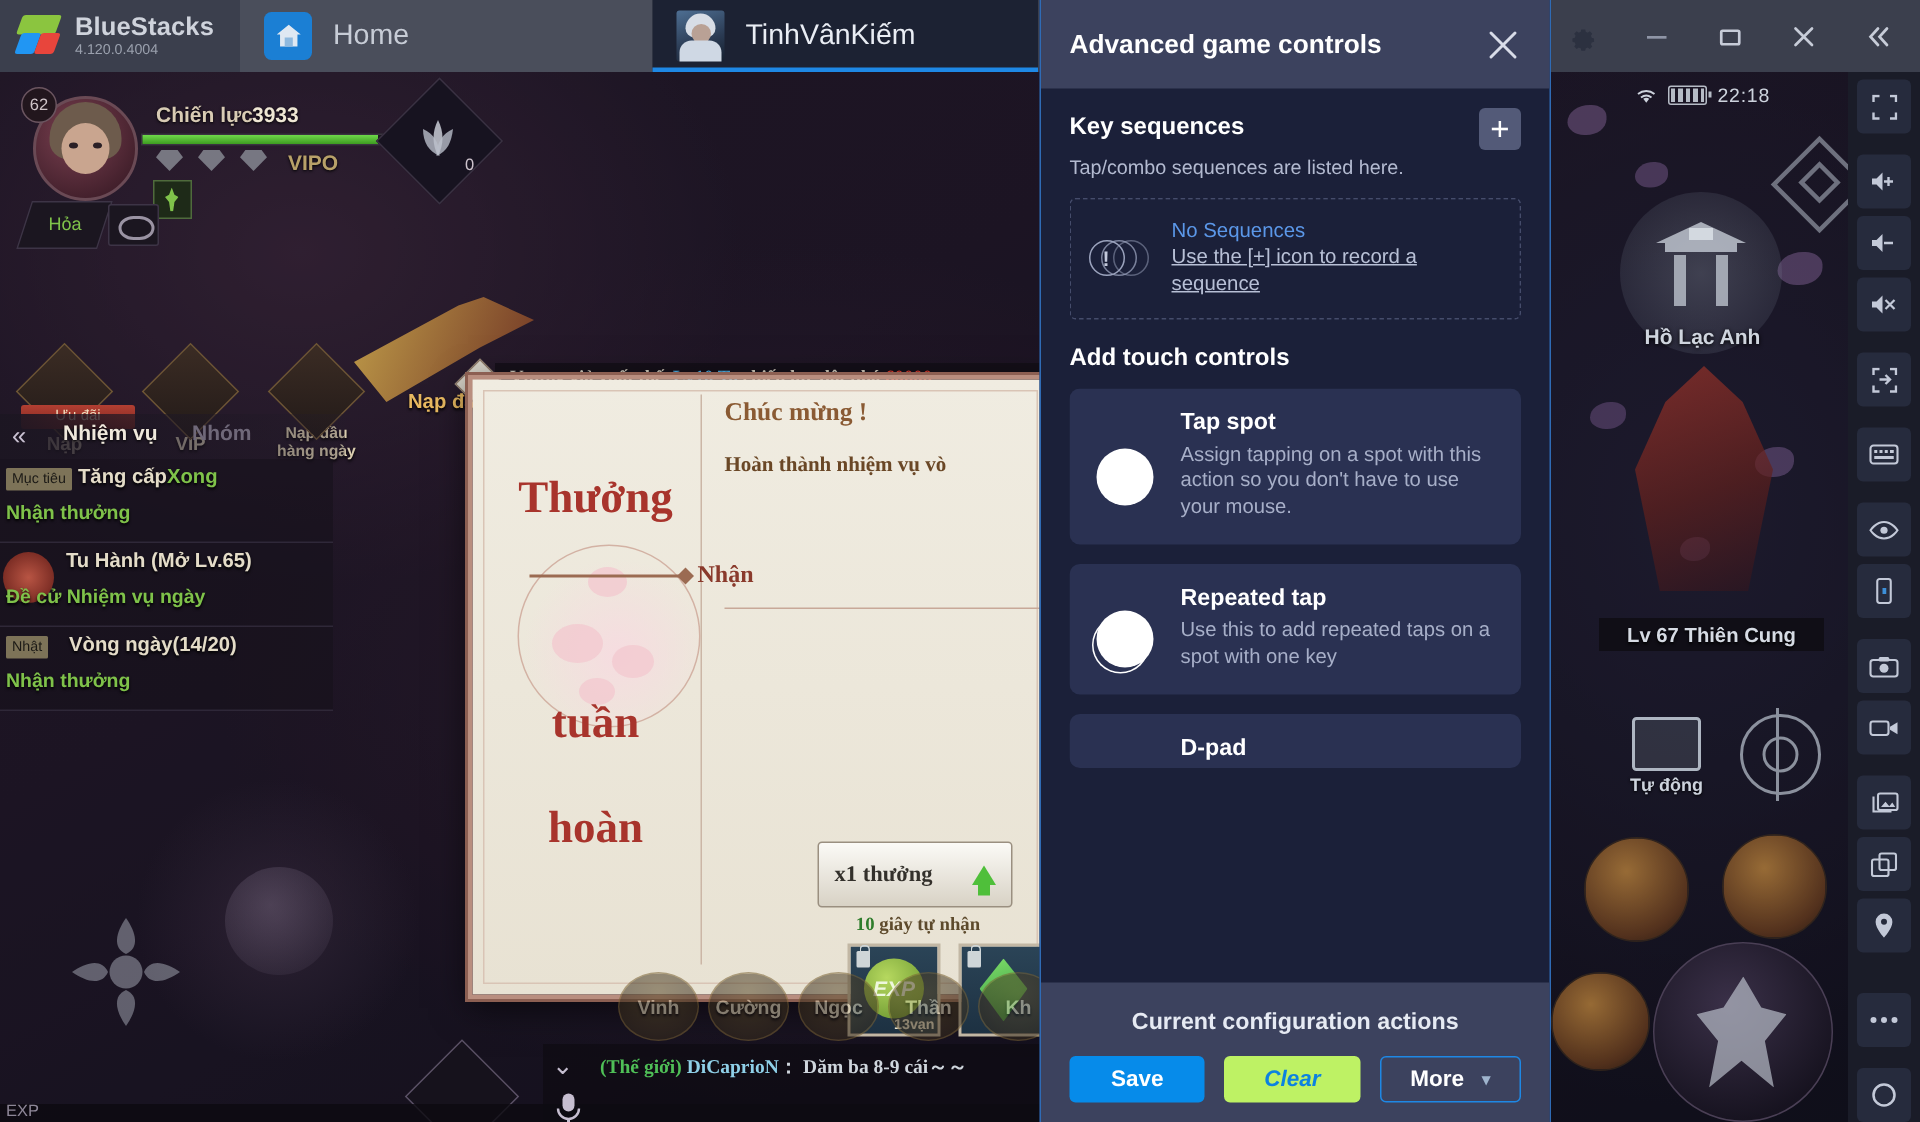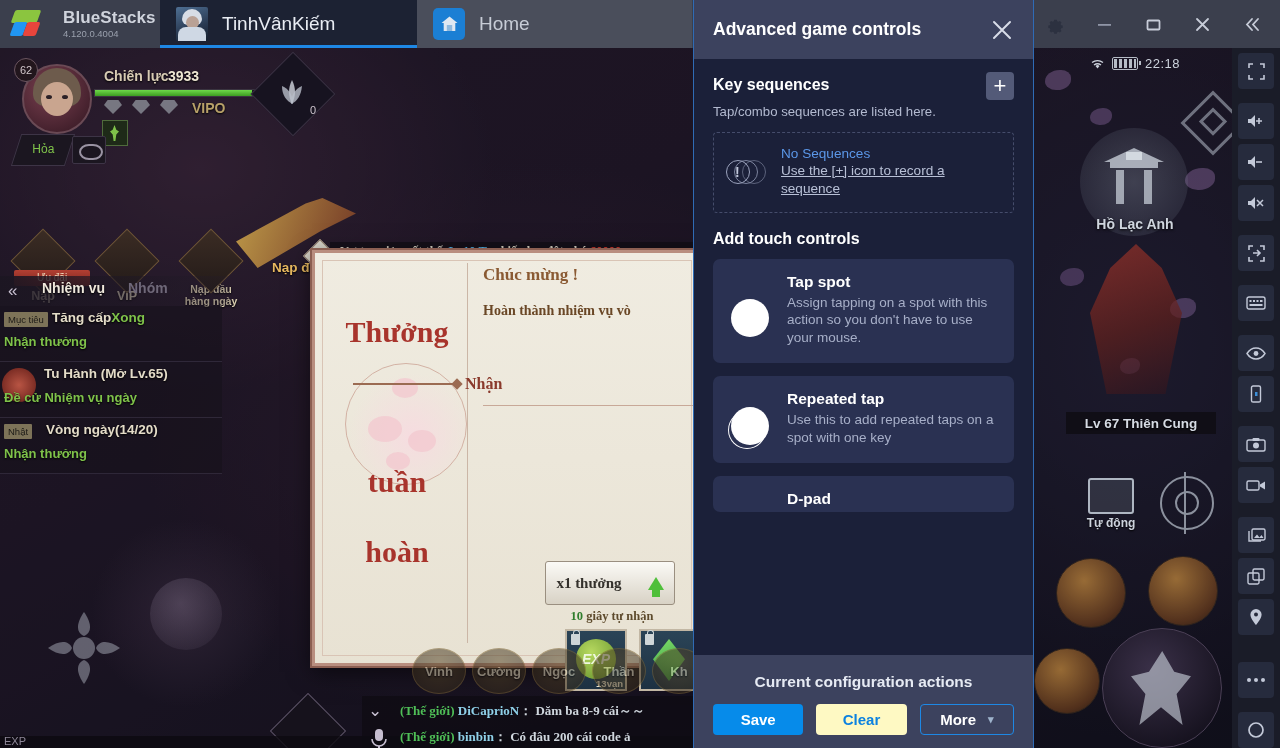--- a/index.html
+++ b/index.html
@@ -6,21 +6,21 @@
   body{
     width:1280px;height:748px;overflow:hidden;
     background:#1b1d2a;
     font-family:"Liberation Sans", sans-serif;
     -webkit-font-smoothing:antialiased;
   }
   #root{position:relative;width:1280px;height:748px;overflow:hidden;}
 
   
   .topbar{position:absolute;left:0;top:0;width:1280px;height:48px;background:#3b3f4d;display:flex;align-items:stretch;z-index:40;}
-  .topbar-brand{width:160px;display:flex;align-items:center;gap:22px;padding-left:11px;box-sizing:border-box;background:#3b3f4d;}
+  .topbar-brand{width:160px;display:flex;align-items:center;gap:9px;padding-left:11px;box-sizing:border-box;background:#3b3f4d;}
   .bs-logo{width:30px;height:30px;position:relative;flex:none;}
   .bs-logo i{position:absolute;display:block;border-radius:3px;}
   .bs-logo .g{width:26px;height:13px;left:2px;top:1px;background:#8bc53f;transform:skewX(-20deg);border-radius:2px;}
   .bs-logo .b{width:13px;height:14px;left:1px;top:13px;background:#2196f3;transform:skewX(-20deg);border-radius:2px;}
   .bs-logo .r{width:13px;height:14px;left:14px;top:13px;background:#e8453c;transform:skewX(-20deg);border-radius:2px;}
   .brand-txt{line-height:1.05;}
   .brand-name{color:#cfd3dc;font-size:17px;font-weight:bold;letter-spacing:.1px;}
   .brand-ver{color:#9aa0ad;font-size:9.5px;margin-top:2px;}
 
   .tab{position:relative;display:flex;align-items:center;gap:14px;padding:0 16px;box-sizing:border-box;cursor:default;}
@@ -227,21 +227,21 @@
   .card-txt{flex:1;min-width:0;}
   .card-t{color:#ffffff;font-size:15.5px;font-weight:bold;}
   .card-d{color:#a7afc8;font-size:13.5px;line-height:1.32;margin-top:3px;}
   .card-partial{height:36px;overflow:hidden;}
 
   .agc-foot{flex:none;height:93px;background:#3c425e;padding:0 19px;box-sizing:border-box;}
   .foot-title{color:#e6eaf3;font-size:15.5px;font-weight:bold;text-align:center;padding-top:18px;}
   .foot-btns{display:flex;gap:13px;margin-top:13px;}
   .btn{height:31px;border-radius:4px;display:flex;align-items:center;justify-content:center;font-size:15px;font-weight:bold;cursor:default;box-sizing:border-box;}
   .btn-save{width:95px;background:#068bea;color:#ffffff;}
-  .btn-clear{width:95px;background:#fef9c3;color:#0c82e0;}
+  .btn-clear{width:95px;background:#bef264;color:#0c82e0;font-style:italic;}
   .btn-more{width:99px;background:transparent;border:1.5px solid #1e88e5;color:#ffffff;gap:12px;}
   .btn-more .cv{color:#9fb4cd;font-size:11px;}
 </style>
 </head>
 <body>
 
 <div id="root">
 
   <div class="game">
     <div class="game-dim"></div>
@@ -405,21 +405,20 @@
     <div class="chat">
       <span class="up">⌄</span>
       <svg class="mic" viewBox="0 0 18 24">
         <rect x="5" y="1" width="8" height="12" rx="4" fill="#c6bed0"></rect>
         <path d="M2 11 a7 7 0 0 0 14 0" stroke="#c6bed0" stroke-width="1.6" fill="none"></path>
         <rect x="8" y="18" width="2" height="4" fill="#c6bed0"></rect>
         <rect x="4" y="22" width="10" height="1.6" fill="#c6bed0"></rect>
       </svg>
 
       <div class="ln l1"><em>(Thế giới)</em> <b>DiCaprioN</b><span>：</span> <span>Dăm ba 8-9 cái～～</span></div>
-      <div class="ln l2"><em>(Thế giới)</em> <b>binbin</b><span>：</span> <span>Có đâu 200 cái code ả</span></div>
 
     </div>
 
     <div class="status">
       <svg width="15" height="12" viewBox="0 0 15 12">
         <path d="M7.5 10.5 l2-2.6 a3.2 3.2 0 0 0 -4 0Z" fill="#cdd3dd"></path>
         <path d="M2 4.6 a9 9 0 0 1 11 0" stroke="#cdd3dd" stroke-width="1.3" fill="none"></path>
         <path d="M4 7 a6 6 0 0 1 7 0" stroke="#cdd3dd" stroke-width="1.3" fill="none"></path>
       </svg>
       <span class="batt">
@@ -653,39 +652,39 @@
           <i class="g"></i>
           <i class="b"></i>
           <i class="r"></i>
         </div>
       <div class="brand-txt">
         <div class="brand-name">BlueStacks</div>
         <div class="brand-ver">4.120.0.4004</div>
       </div>
     </div>
 
-    <div class="tab tab-game">
-      <div class="tab-ico-game">
-        <span class="hair"></span>
-          <span class="face"></span>
-          <span class="body"></span>
-      </div>
-      <div class="tab-label">TinhVânKiếm</div>
-    </div>
-
     <div class="tab tab-home">
       <div class="tab-ico-home">
         <svg width="19" height="18" viewBox="0 0 19 18">
             <path d="M9.5 1.5L1.5 8h2.2v8h11.6V8h2.2z" fill="#dfe8f2"></path>
             <rect x="6.8" y="10" width="5.4" height="6" fill="#8fb9de"></rect>
           </svg>
       </div>
       <div class="tab-label">Home</div>
     </div>
 
+    <div class="tab tab-game">
+      <div class="tab-ico-game">
+        <span class="hair"></span>
+          <span class="face"></span>
+          <span class="body"></span>
+      </div>
+      <div class="tab-label">TinhVânKiếm</div>
+    </div>
+
     <div class="topbar-spacer"></div>
 
     <div class="win-ctrls">
       <div class="win-btn">
         <svg width="19" height="19" viewBox="0 0 19 19">
             <path d="M9.5 6.3a3.2 3.2 0 1 0 0 6.4 3.2 3.2 0 0 0 0-6.4zm7.2 4.3l-1.6-.4a5.9 5.9 0 0 0-.5-1.3l.9-1.4-1.6-1.6-1.4.9a5.9 5.9 0 0 0-1.3-.5L10.8 4.7H8.2l-.4 1.6a5.9 5.9 0 0 0-1.3.5l-1.4-.9L3.5 7.5l.9 1.4a5.9 5.9 0 0 0-.5 1.3l-1.6.4v2.3l1.6.4c.12.46.29.9.5 1.3l-.9 1.4 1.6 1.6 1.4-.9c.4.21.84.38 1.3.5l.4 1.6h2.6l.4-1.6c.46-.12.9-.29 1.3-.5l1.4.9 1.6-1.6-.9-1.4c.21-.4.38-.84.5-1.3l1.6-.4z" fill="#2c3140"></path>
           </svg>
       </div>
       <div class="win-btn">
         <svg width="19" height="19" viewBox="0 0 19 19">

